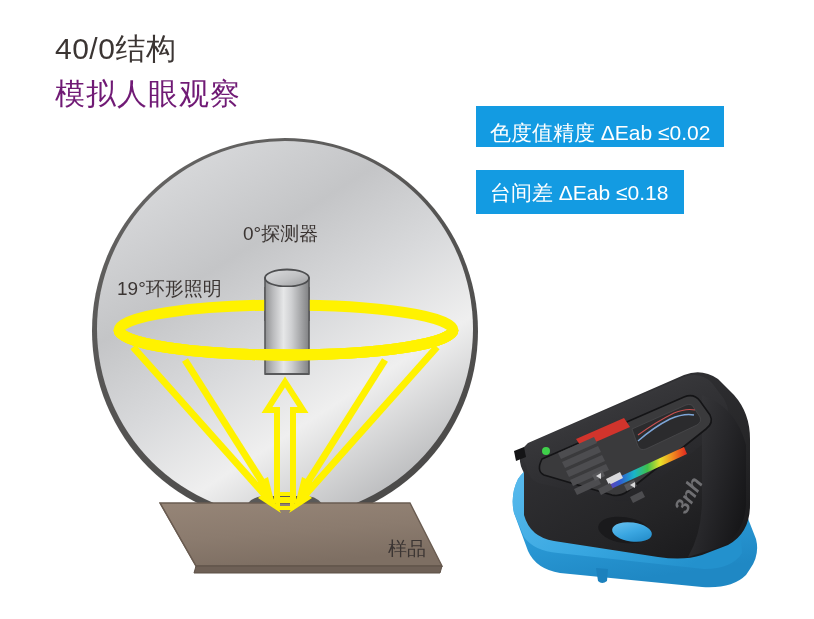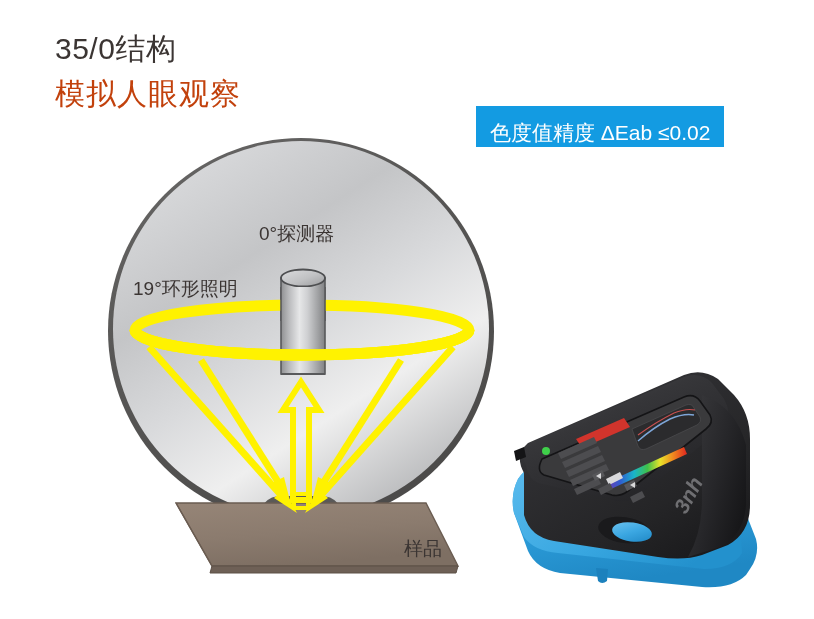--- a/index.html
+++ b/index.html
@@ -29,21 +29,21 @@
     font-size: 30px;
     line-height: 44px;
     color: #3b3533;
     letter-spacing: 0.5px;
     font-weight: 400;
     white-space: nowrap;
   }
   .title-line-2 {
     font-size: 30px;
     line-height: 46px;
-    color: #c2410c;
+    color: #701a75;
     letter-spacing: 1px;
     font-weight: 400;
     white-space: nowrap;
   }
 
   
   .badge {
     position: absolute;
     background: #139be2;
     color: #ffffff;
@@ -67,21 +67,21 @@
     font-size: 21px;
   }
   .badge-text {
     display: inline-block;
     line-height: 1;
   }
 
   
   .diagram {
     position: absolute;
-    left: 16px;
+    left: 0;
     top: 0;
     width: 500px;
     height: 475px;
   }
 
   
   .diag-label {
     position: absolute;
     color: #3b3533;
     font-size: 19px;
@@ -100,26 +100,29 @@
     width: 326px;
     height: 250px;
   }
 </style>
 </head>
 <body>
 
 <div id="page">
 
   <div class="title-block">
-    <div class="title-line-1">35/0结构</div>
+    <div class="title-line-1">40/0结构</div>
     <div class="title-line-2">模拟人眼观察</div>
   </div>
 
   <div class="badge badge-1">
     <span class="badge-text">色度值精度 ΔEab ≤0.02</span>
+  </div>
+  <div class="badge badge-2">
+    <span class="badge-text">台间差 ΔEab ≤0.18</span>
   </div>
 
   <div class="diagram">
     <svg width="500" height="619" viewBox="0 0 500 619">
       <defs>
         <linearGradient id="sphereGrad" x1="0.22" y1="0.08" x2="0.78" y2="0.95">
           <stop offset="0%" stop-color="#d6d7d9"></stop>
           <stop offset="26%" stop-color="#c4c5c7"></stop>
           <stop offset="50%" stop-color="#d9dadc"></stop>
           <stop offset="72%" stop-color="#efefef"></stop>

